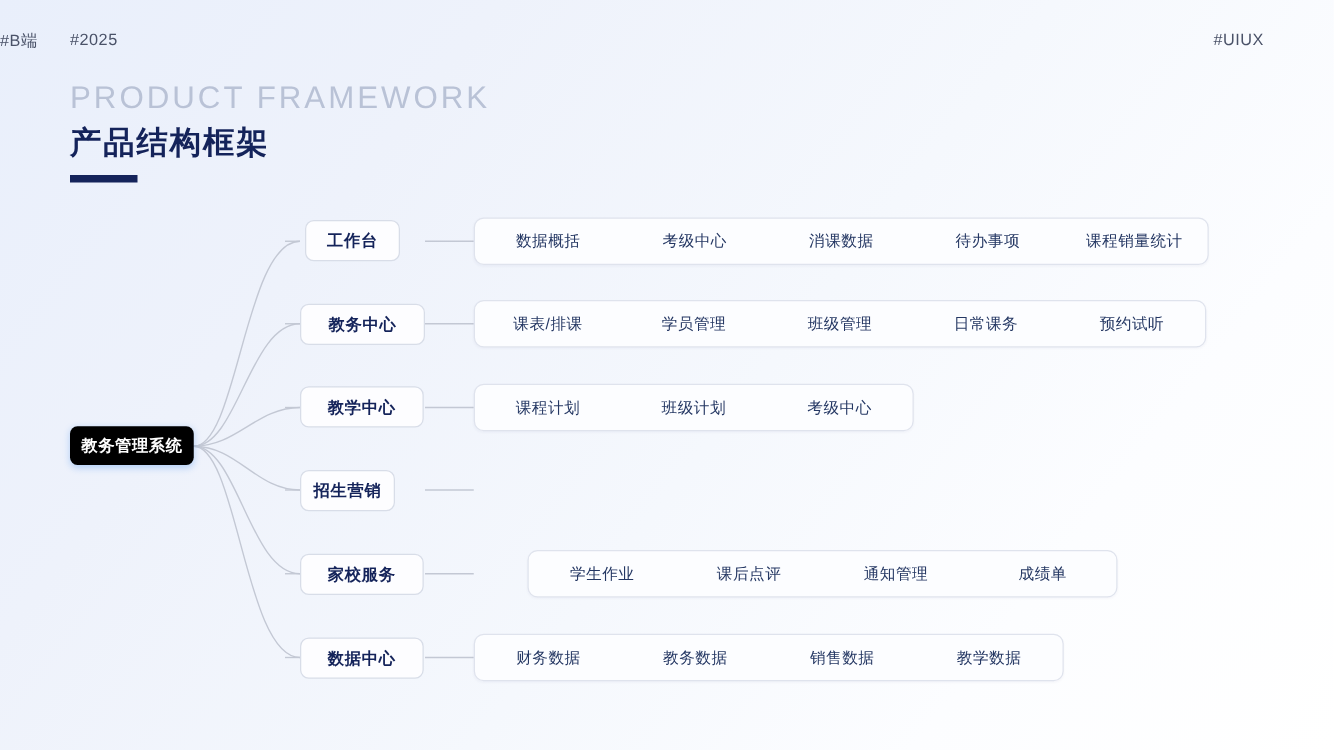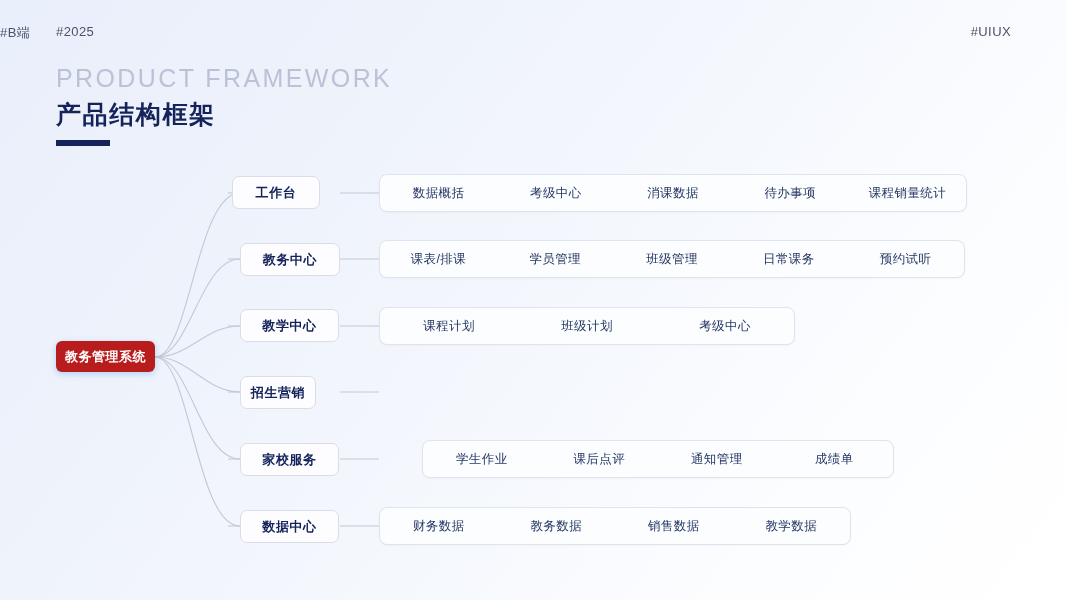--- a/index.html
+++ b/index.html
@@ -82,21 +82,21 @@
     pointer-events: none;
   }
 
   .root-node {
     position: absolute;
     left: 56px;
     top: 341px;
     width: 99px;
     height: 31px;
     border-radius: 6px;
-    background: #b91c1c;
+    background: #000000;
     color: #ffffff;
     font-size: 13px;
     font-weight: bold;
     letter-spacing: 0.5px;
     display: flex;
     align-items: center;
     justify-content: center;
     box-shadow: 0 2px 6px rgba(26,118,236,0.28);
   }
 
@@ -173,40 +173,40 @@
       <path d="M228,259 L240,259"></path>
       <path d="M228,326 L240,326"></path>
       <path d="M228,392 L240,392"></path>
       <path d="M228,459 L240,459"></path>
       <path d="M228,526 L240,526"></path>
     </g>
   </svg>
 
   <div class="root-node">教务管理系统</div>
 
-  <div class="branch-node" style="left:232px; top:176px; width:88px;">工作台</div>
+  <div class="branch-node" style="left:244px; top:176px; width:76px;">工作台</div>
   <div class="leaf-group" style="left:379px; top:174px; width:588px;">
     <span class="leaf-item">数据概括</span>
     <span class="leaf-item">考级中心</span>
     <span class="leaf-item">消课数据</span>
     <span class="leaf-item">待办事项</span>
     <span class="leaf-item">课程销量统计</span>
   </div>
 
   <div class="branch-node" style="left:240px; top:243px; width:100px;">教务中心</div>
   <div class="leaf-group" style="left:379px; top:240px; width:586px;">
     <span class="leaf-item">课表/排课</span>
     <span class="leaf-item">学员管理</span>
     <span class="leaf-item">班级管理</span>
     <span class="leaf-item">日常课务</span>
     <span class="leaf-item">预约试听</span>
   </div>
 
   <div class="branch-node" style="left:240px; top:309px; width:99px;">教学中心</div>
-  <div class="leaf-group" style="left:379px; top:307px; width:416px;">
+  <div class="leaf-group" style="left:379px; top:307px; width:352px;">
     <span class="leaf-item">课程计划</span>
     <span class="leaf-item">班级计划</span>
     <span class="leaf-item">考级中心</span>
   </div>
 
   <div class="branch-node" style="left:240px; top:376px; width:76px;">招生营销</div>
 
   <div class="branch-node" style="left:240px; top:443px; width:99px;">家校服务</div>
   <div class="leaf-group" style="left:379px; top:440px; width:472px;margin-left:43px;">
     <span class="leaf-item">学生作业</span>

